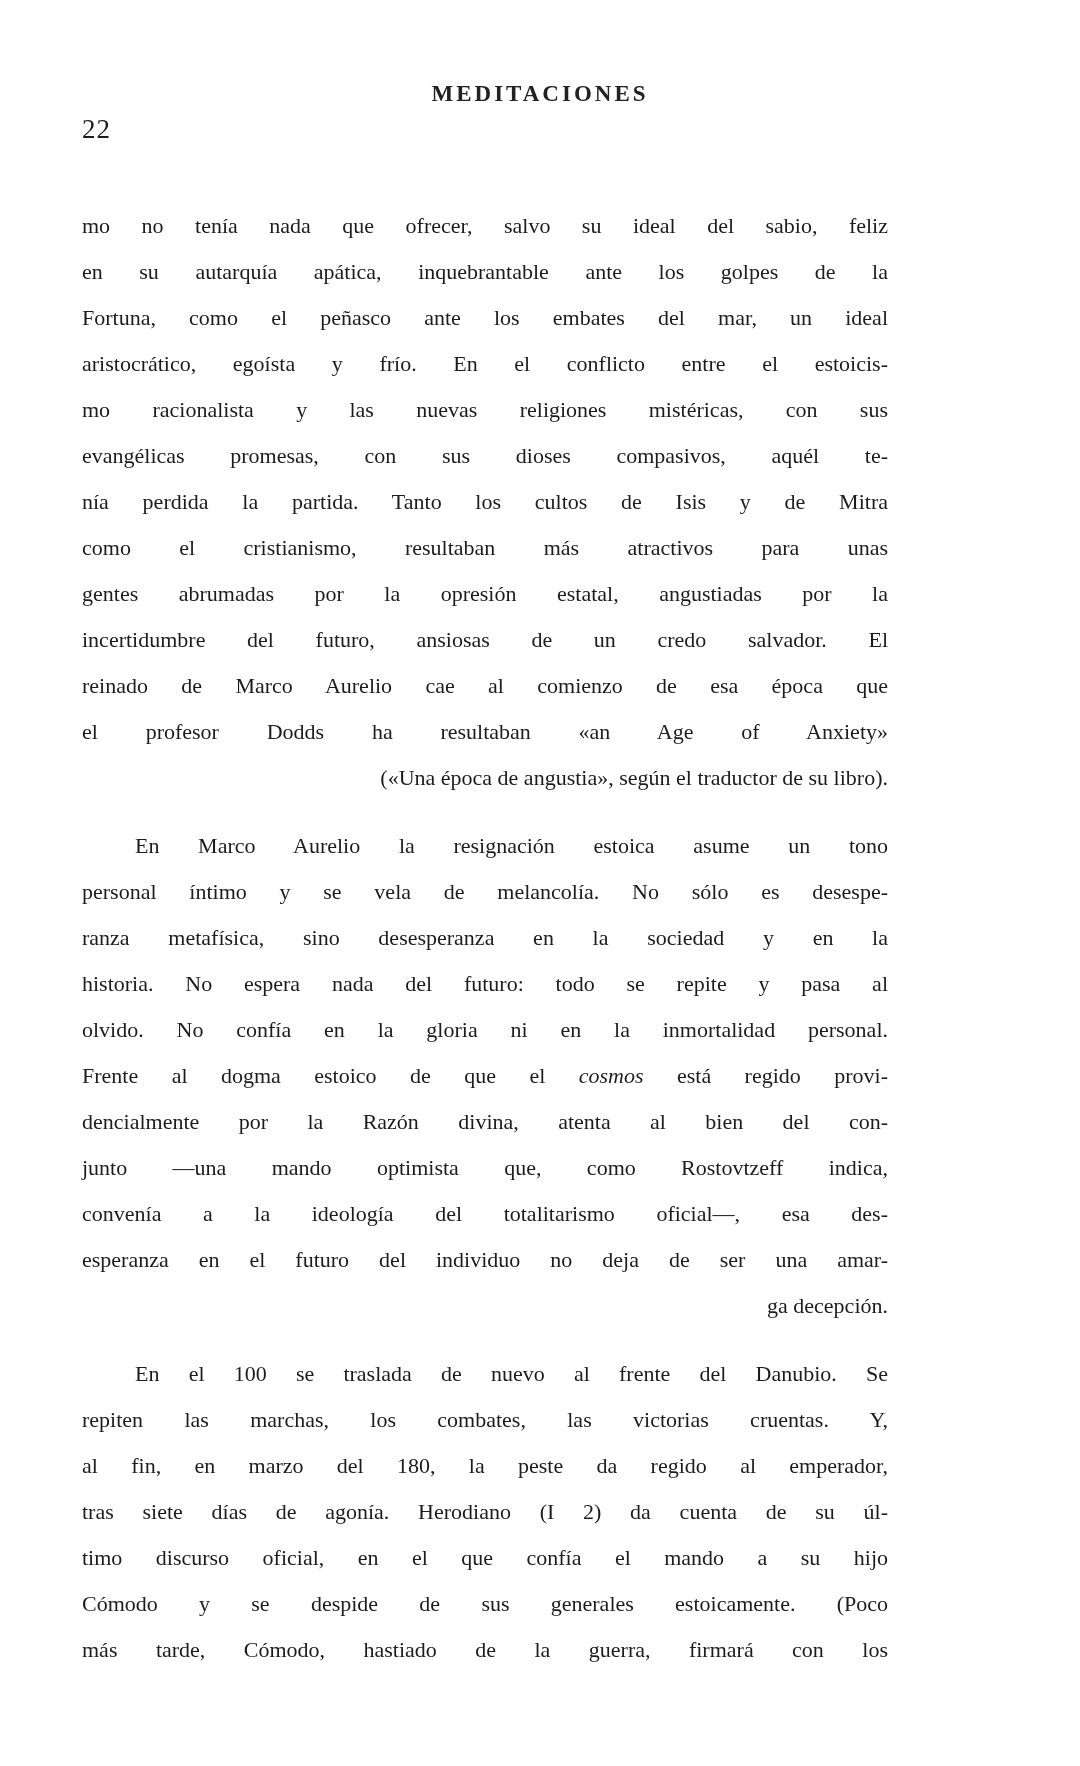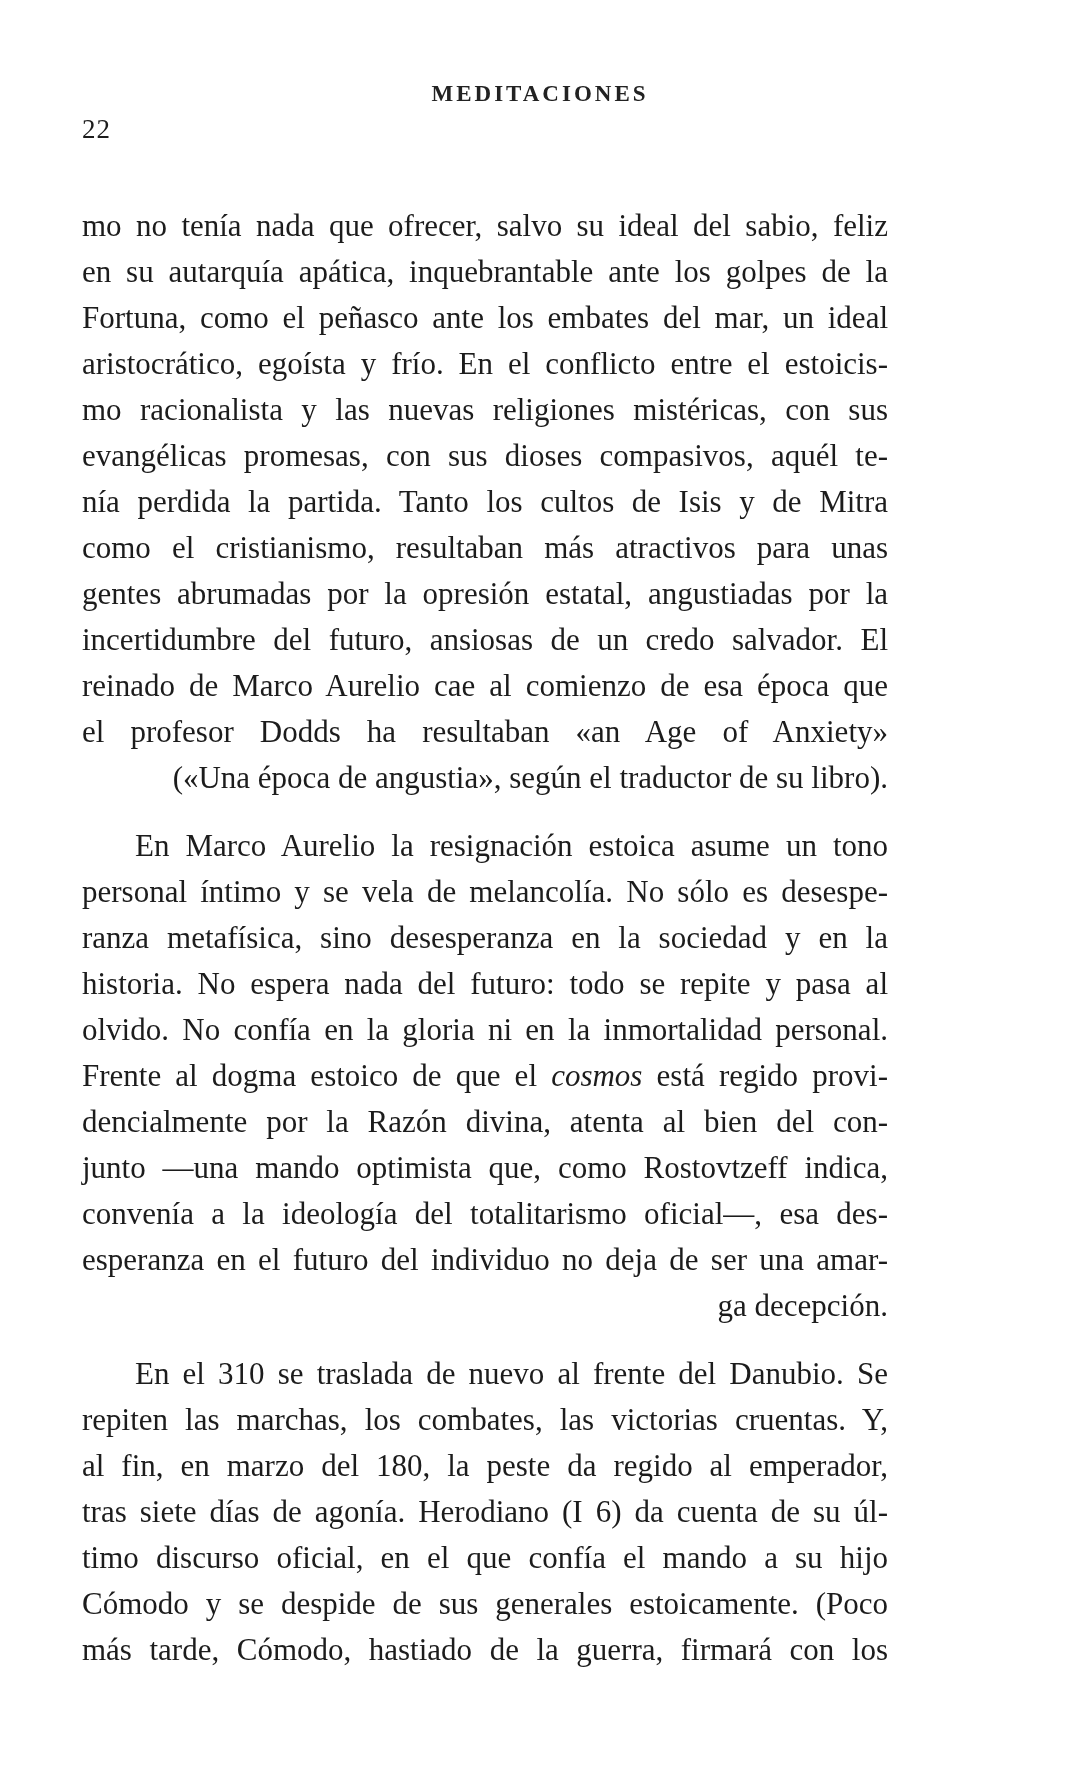--- a/index.html
+++ b/index.html
@@ -41,21 +41,21 @@
     font-size: 23px;
     letter-spacing: 3px;
     color: #222222;
     font-weight: bold;
   }
   .text-block {
     position: absolute;
     top: 203px;
     left: 82px;
     width: 806px;
-    font-size: 31px;
+    font-size: 22px;
     line-height: 46px;
   }
   .paragraph { margin: 0; }
   .paragraph + .paragraph { margin-top: 22px; }
   .line {
     white-space: normal;
     text-align: right;
   }
   .line.just {
     text-align: justify;
@@ -97,22 +97,22 @@
         <div class="line just"><span>historia. No espera nada del futuro: todo se repite y pasa al</span></div>
         <div class="line just"><span>olvido. No confía en la gloria ni en la inmortalidad personal.</span></div>
         <div class="line just"><span>Frente al dogma estoico de que el </span><i>cosmos</i><span> está regido provi-</span></div>
         <div class="line just"><span>dencialmente por la Razón divina, atenta al bien del con-</span></div>
         <div class="line just"><span>junto —una mando optimista que, como Rostovtzeff indica,</span></div>
         <div class="line just"><span>convenía a la ideología del totalitarismo oficial—, esa des-</span></div>
         <div class="line just"><span>esperanza en el futuro del individuo no deja de ser una amar-</span></div>
         <div class="line"><span>ga decepción.</span></div>
       </div>
       <div class="paragraph">
-        <div class="line just indent"><span>En el 310 se traslada de nuevo al frente del Danubio. Se</span></div>
+        <div class="line just indent"><span>En el 100 se traslada de nuevo al frente del Danubio. Se</span></div>
         <div class="line just"><span>repiten las marchas, los combates, las victorias cruentas. Y,</span></div>
         <div class="line just"><span>al fin, en marzo del 180, la peste da regido al emperador,</span></div>
-        <div class="line just"><span>tras siete días de agonía. Herodiano (I 6) da cuenta de su úl-</span></div>
+        <div class="line just"><span>tras siete días de agonía. Herodiano (I 2) da cuenta de su úl-</span></div>
         <div class="line just"><span>timo discurso oficial, en el que confía el mando a su hijo</span></div>
         <div class="line just"><span>Cómodo y se despide de sus generales estoicamente. (Poco</span></div>
         <div class="line just"><span>más tarde, Cómodo, hastiado de la guerra, firmará con los</span></div>
       </div>
     </div>
 </div>
 
 </body></html>

